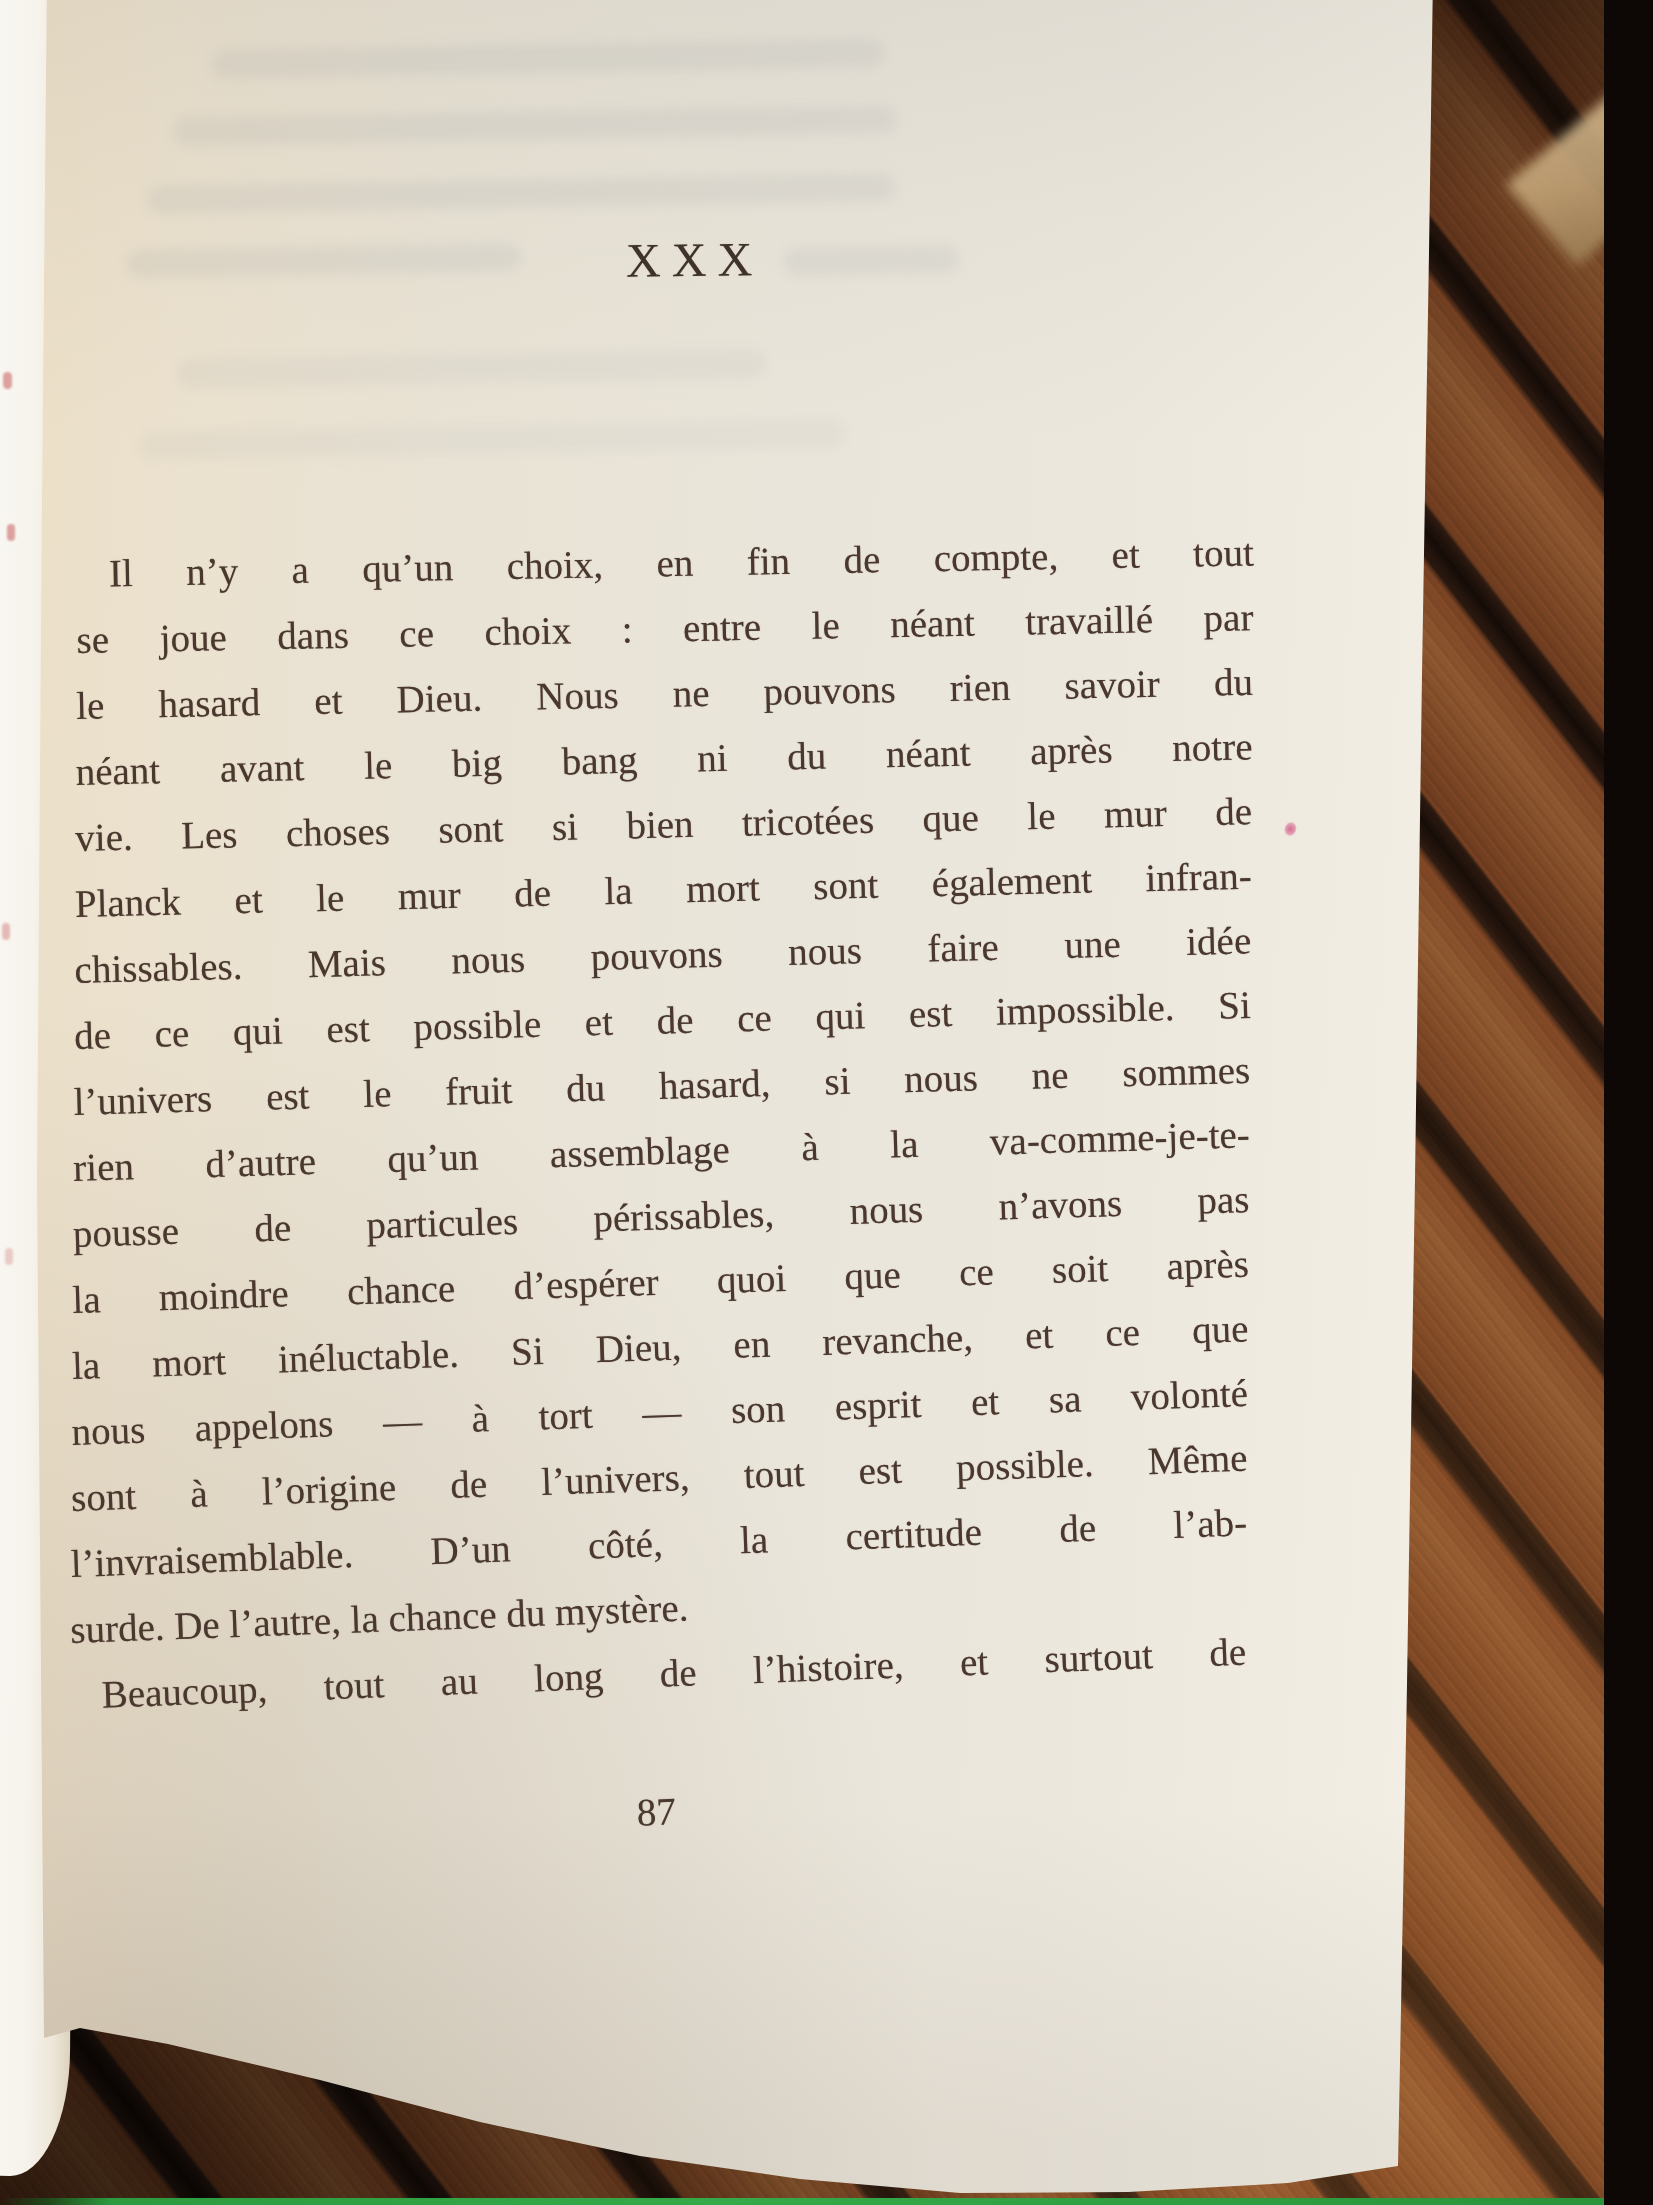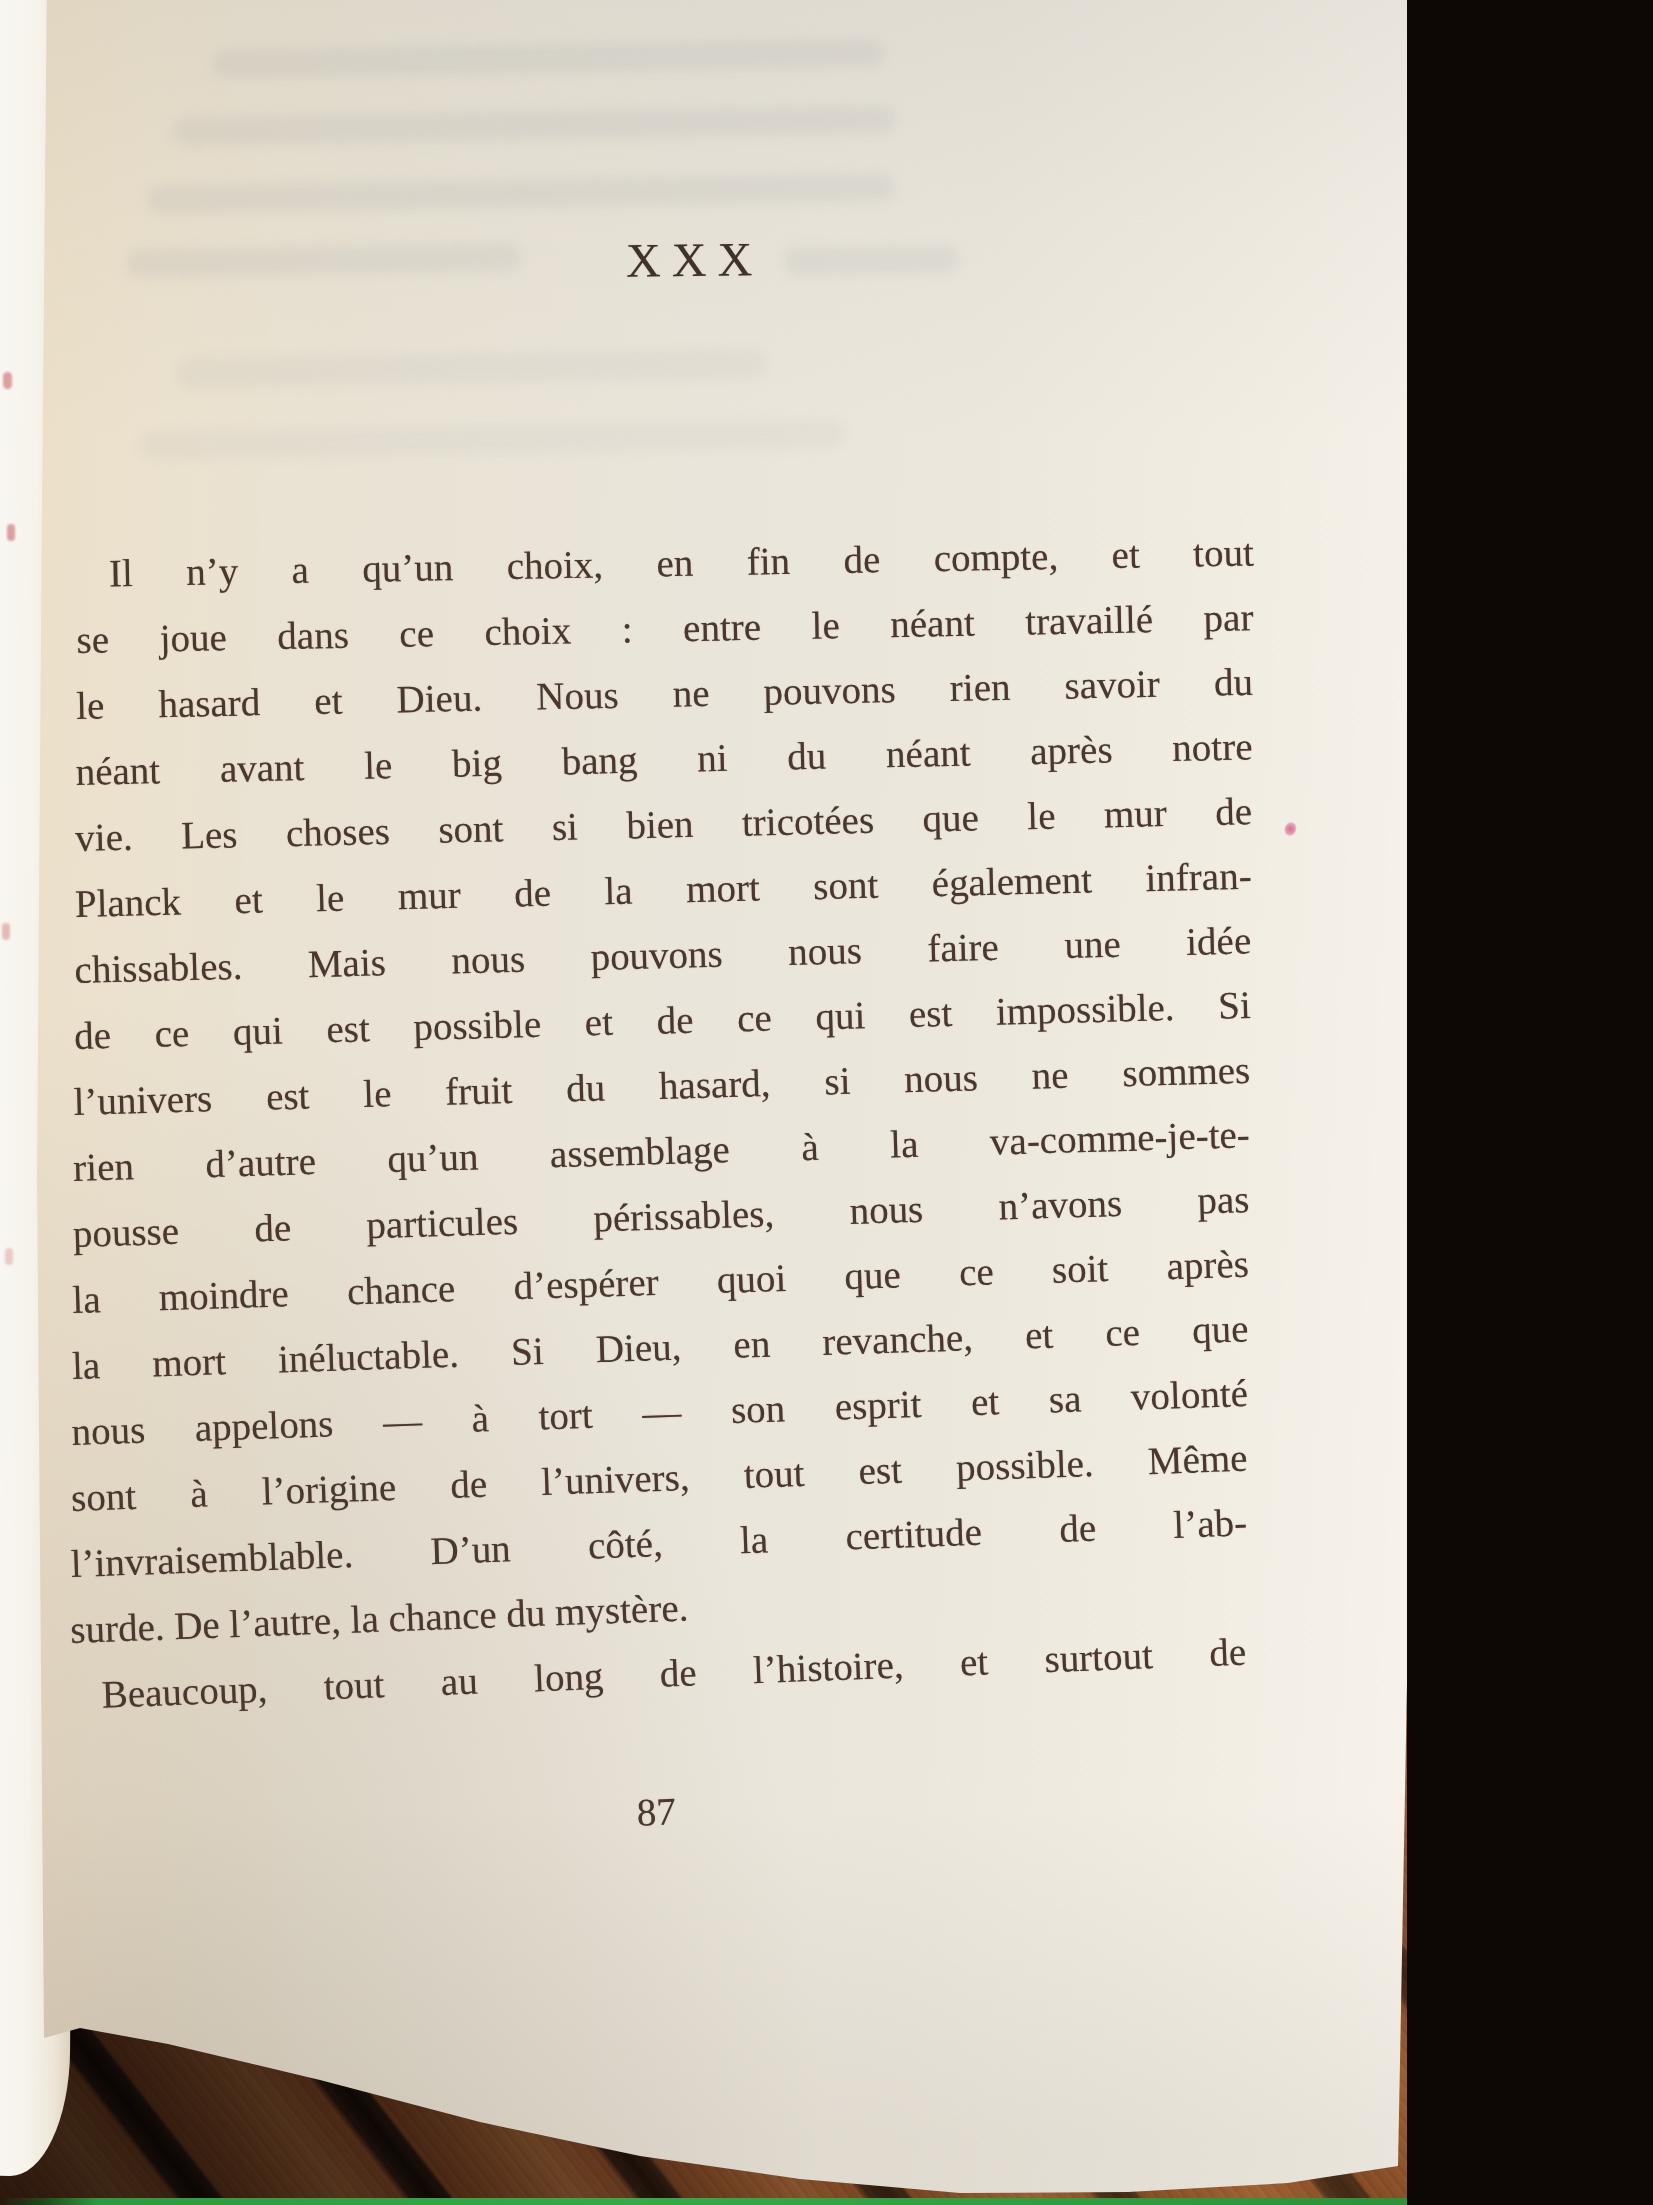--- a/index.html
+++ b/index.html
@@ -1,18 +1,18 @@
 <!DOCTYPE html>
 <html style="font-size:13.5px"><head>
 <meta charset="utf-8">
 <style>
   html,body{margin:0;padding:0;background:#0d0805;}
   .photo{
     position:relative;
-    width:1407px;height:2205px;
+    width:1604px;height:2205px;
     overflow:hidden;
     font-family:"Liberation Serif","DejaVu Serif",serif;
   }
 
   
   .wood{
     position:absolute;inset:0;
     background:
       radial-gradient(ellipse at 2% 100%, rgba(0,0,0,0.62) 0%, rgba(0,0,0,0.25) 28%, transparent 50%),
       radial-gradient(ellipse at 88% 98%, rgba(205,130,62,0.28) 0%, transparent 45%),

